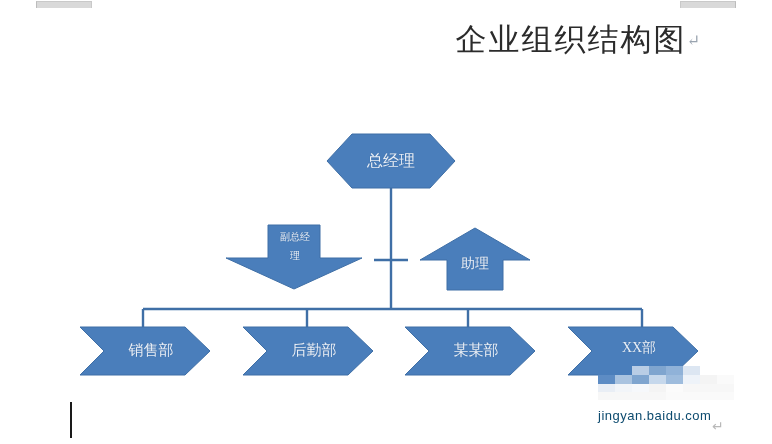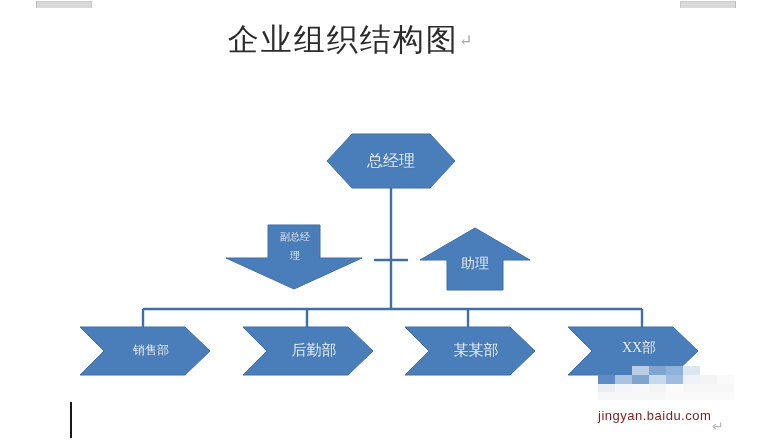--- a/index.html
+++ b/index.html
@@ -31,21 +31,21 @@
   }
   .margin-mark.tl { left: 36px;  top: 1px; border-left: 1px solid #bcbcbc; }
   .margin-mark.tr { right: 36px; top: 1px; border-right: 1px solid #bcbcbc; }
 
   
   .doc-title {
     position: absolute;
     left: 0;
     top: 20px;
     width: 700px;
-    text-align: center;
+    text-align: right;
     font-size: 31px;
     line-height: 40px;
     color: #2b2b2b;
     font-family: "Liberation Serif", "DejaVu Serif", serif;
     letter-spacing: 2px;
     white-space: pre;
   }
   .pilcrow {
     color: #9aa4b0;
     font-size: 16px;
@@ -84,21 +84,21 @@
   .mosaic {
     position: absolute;
     overflow: hidden;
   }
   .mosaic i {
     position: absolute;
     display: block;
   }
   .watermark {
     position: absolute;
-    color: #7f1d1d;
+    color: #0c4a6e;
     font-size: 13px;
     font-family: "Liberation Sans", "DejaVu Sans", sans-serif;
     letter-spacing: 0.5px;
     white-space: nowrap;
   }
   .end-pilcrow {
     position: absolute;
     color: #b9b9b9;
     font-size: 14px;
     font-family: "Liberation Sans", "DejaVu Sans", sans-serif;
@@ -139,21 +139,21 @@
       <polygon points="568,327 673,327 698,351 673,375 568,375 592,351" fill="#4a7ebb" stroke="#3f6fa6" stroke-width="1"></polygon>
     </svg>
 
     <div class="node-label" style="left:327px; top:151px; width:128px; font-size:16px; line-height:20px;">总经理</div>
 
     <div class="node-label" style="left:266px; top:227px; width:58px; font-size:10px; line-height:19px;">副总经
 理</div>
 
     <div class="node-label" style="left:446px; top:254px; width:58px; font-size:14px; line-height:19px;">助理</div>
 
-    <div class="node-label" style="left:96px; top:341px; width:110px; font-size:12px; line-height:19px;">销售部</div>
+    <div class="node-label" style="left:96px; top:341px; width:110px; font-size:15px; line-height:19px;">销售部</div>
 
     <div class="node-label" style="left:259px; top:341px; width:110px; font-size:15px; line-height:19px;">后勤部</div>
 
     <div class="node-label" style="left:421px; top:341px; width:110px; font-size:15px; line-height:19px;">某某部</div>
 
     <div class="node-label" style="left:584px; top:338px; width:110px; font-size:14px; line-height:19px;">XX部</div>
   </div>
 
   <div class="mosaic" style="left:598px; top:366px; width:136px; height:34px;">
     <i style="left:0px;   top:0px;  width:17px; height:9px; background:#4a7ebb;"></i>

